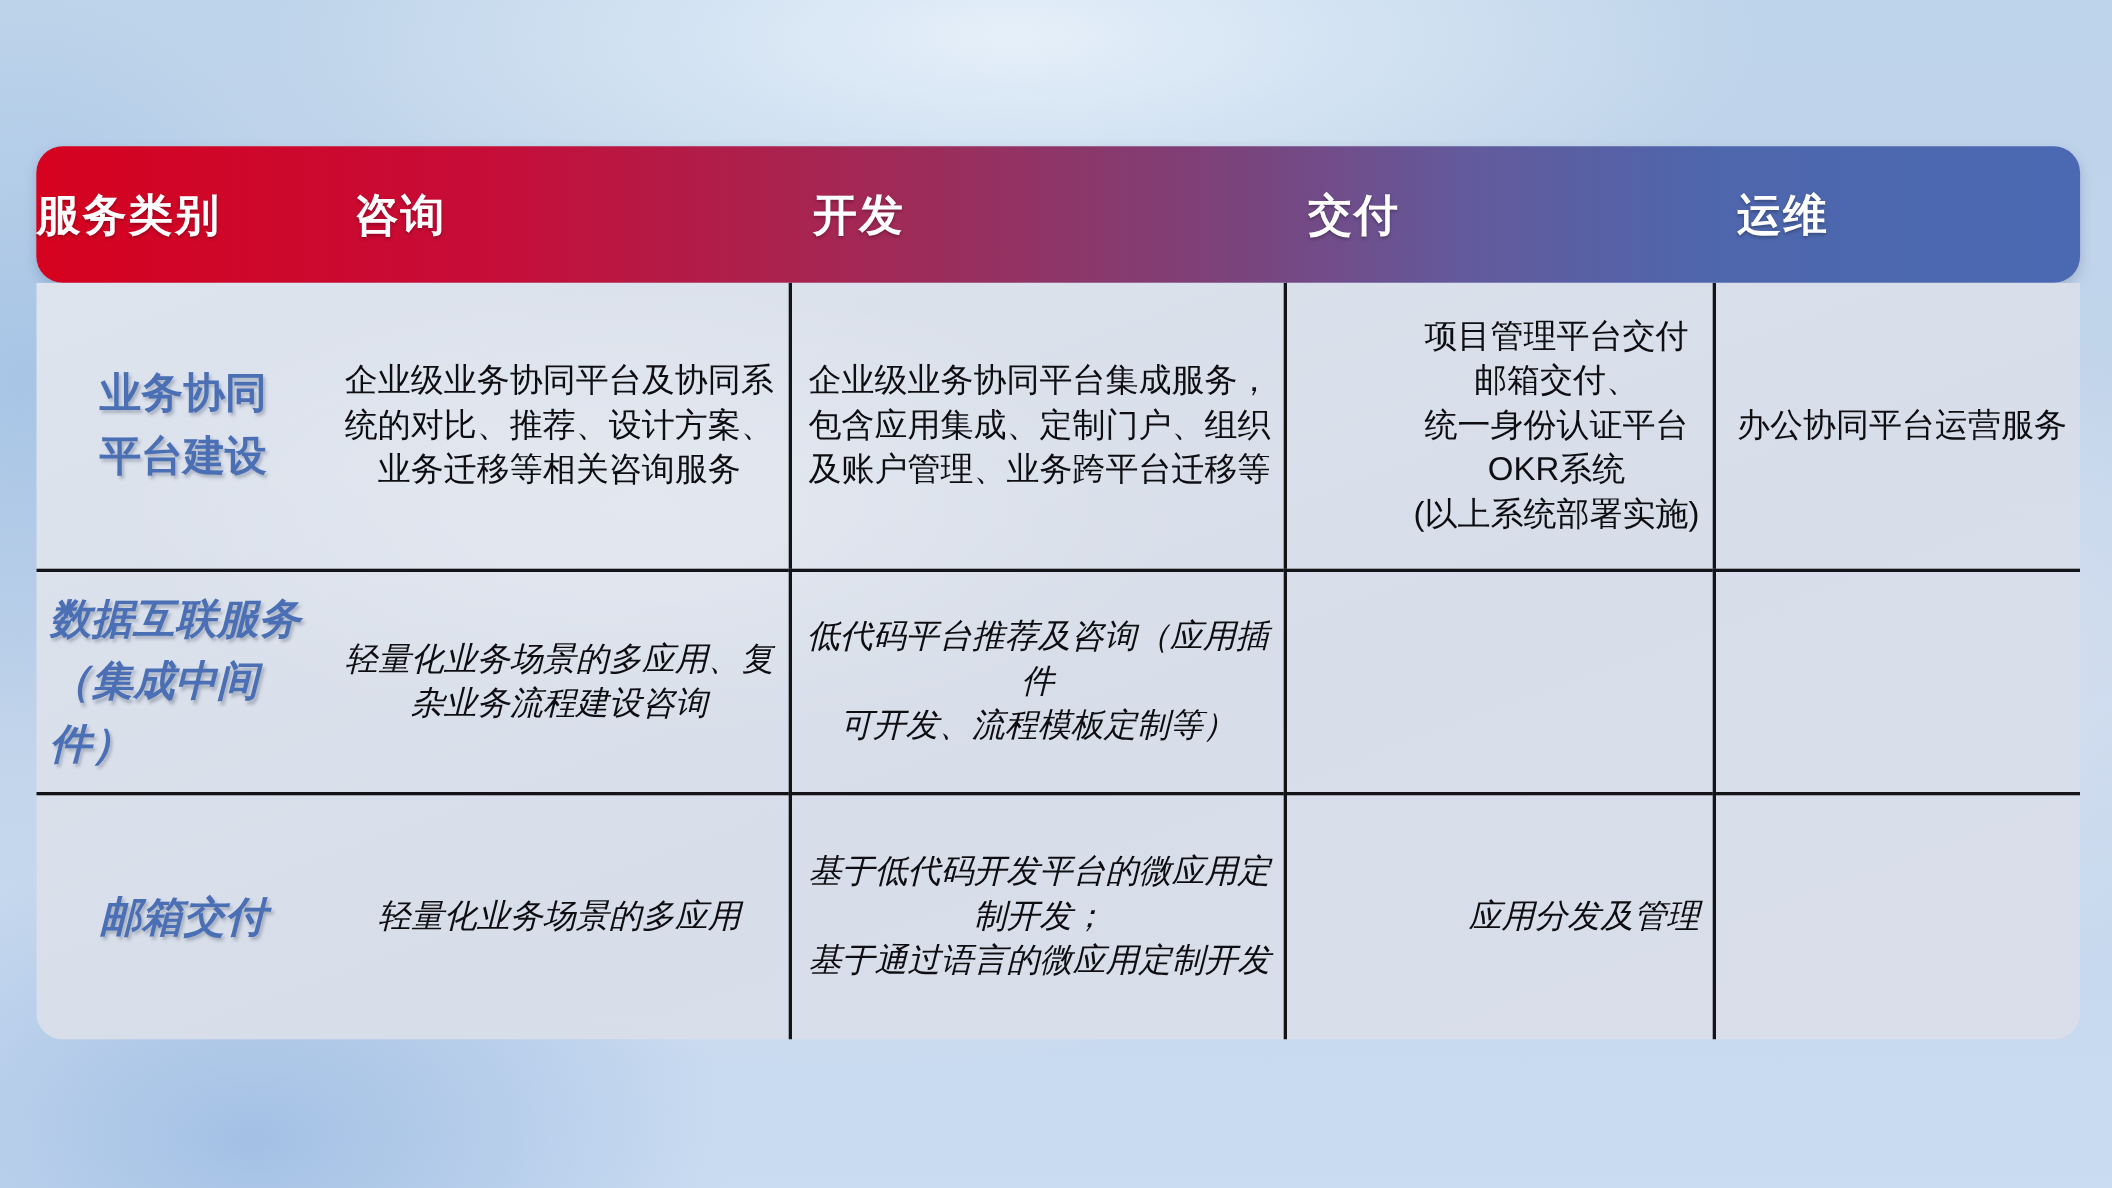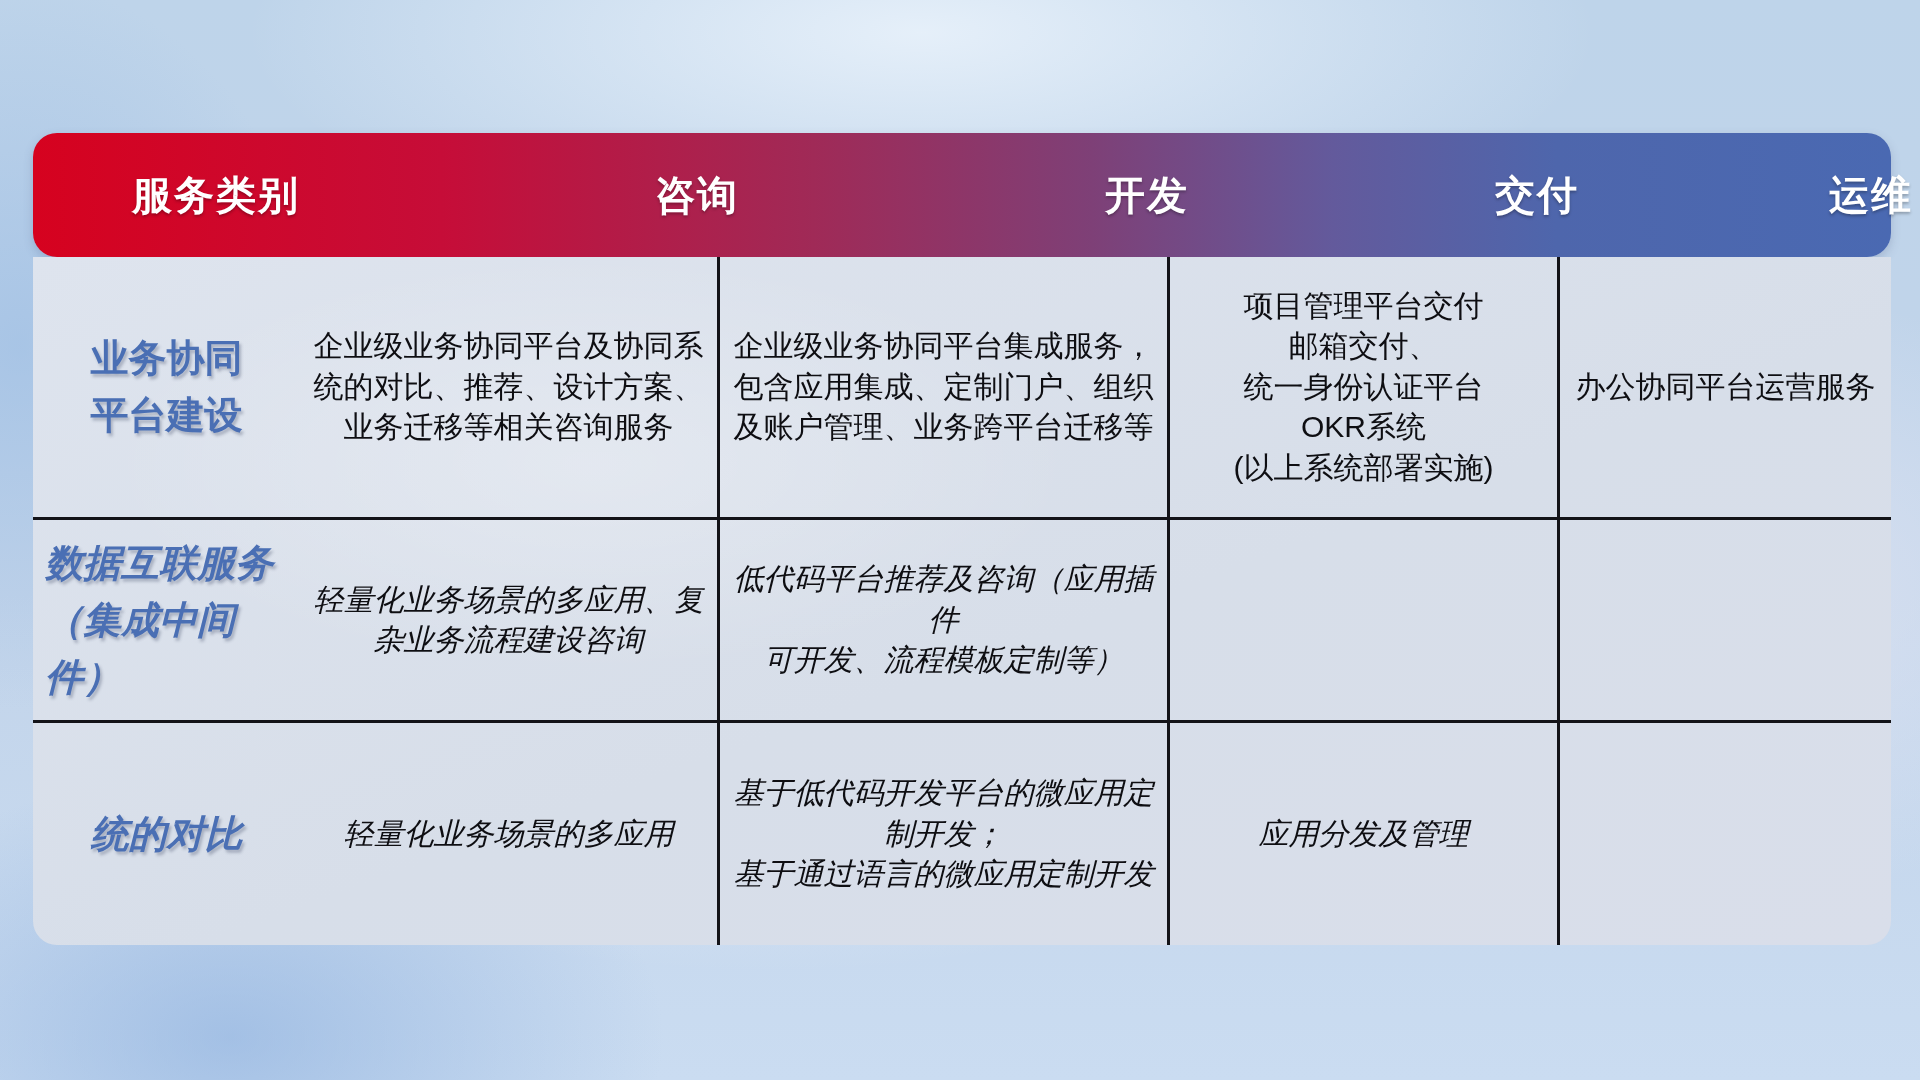--- a/index.html
+++ b/index.html
@@ -24,40 +24,40 @@
   .table-header {
     position: relative; height: 124px; border-radius: 24px;
     background: linear-gradient(90deg,
       #D6021F 0%, #C60D38 22%, #A02A57 42%, #7E4077 57%,
       #635A9C 70%, #4E66AC 82%, #4A69B2 100%);
     display: grid; grid-template-columns: 267px 417px 450px 390px 334px;
     align-items: center;
     box-shadow: 0 4px 10px rgba(80,90,130,0.25);
   }
   .header-cell {
-    text-align: right; color: #FFFFFF; font-size: 40px; font-weight: bold;
+    text-align: left; color: #FFFFFF; font-size: 40px; font-weight: bold;
     letter-spacing: 2px; text-shadow: 0 2px 3px rgba(0,0,0,0.28);
   }
   .header-cell.shifted { transform: translateX(22px); }
 
   .table-body {
     position: relative; height: 688px;
     border-radius: 0 0 24px 24px; overflow: hidden;
     background:
       radial-gradient(ellipse 700px 300px at 30% 30%, rgba(255,255,255,0.25), transparent 70%),
       linear-gradient(160deg, #DEE4EE 0%, #D7DEE9 55%, #D9DEEA 100%);
     display: grid;
     grid-template-columns: 267px 417px 450px 390px 334px;
     grid-template-rows: 260px 203px 225px;
   }
   .cell {
     display: flex; align-items: center; justify-content: center;
     padding: 6px 12px; box-sizing: border-box;
   }
-  .cell.bl { border-left: 3px solid #131318; }
+  .cell.bl { border-left: 3px solid #131318; justify-content: flex-end; }
   .cell.bt { border-top: 3px solid #131318; font-style: italic; }
 
   .cell-text {
     white-space: pre-line; text-align: center;
     font-size: 30px; line-height: 1.35; color: #0E0E12;
   }
   .category-text {
     white-space: pre-line; text-align: left;
     font-size: 38px; line-height: 1.5; font-weight: bold; color: #4A6FB4;
     text-shadow: 2px 3px 3px rgba(50,60,90,0.30);
@@ -117,21 +117,21 @@
 可开发、流程模板定制等）</div>
       </div>
       <div class="cell bl bt">
         <div class="cell-text"></div>
       </div>
       <div class="cell bl bt">
         <div class="cell-text"></div>
       </div>
 
       <div class="cell bt">
-        <div class="category-text">统的对比</div>
+        <div class="category-text">邮箱交付</div>
       </div>
       <div class="cell bt">
         <div class="cell-text">轻量化业务场景的多应用</div>
       </div>
       <div class="cell bl bt">
         <div class="cell-text">基于低代码开发平台的微应用定
 制开发；
 基于通过语言的微应用定制开发</div>
       </div>
       <div class="cell bl bt">

